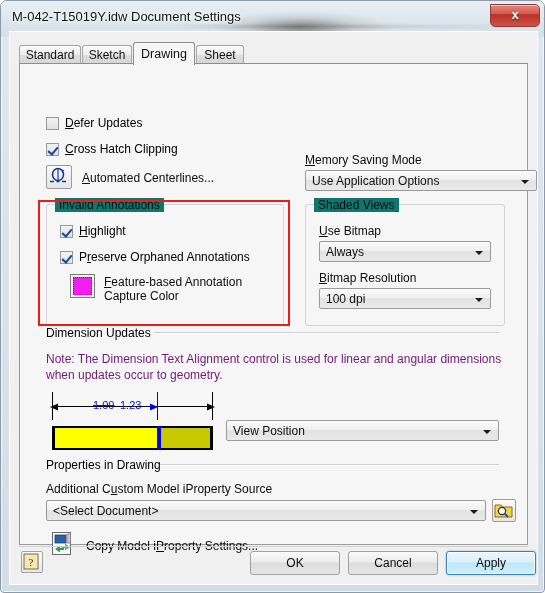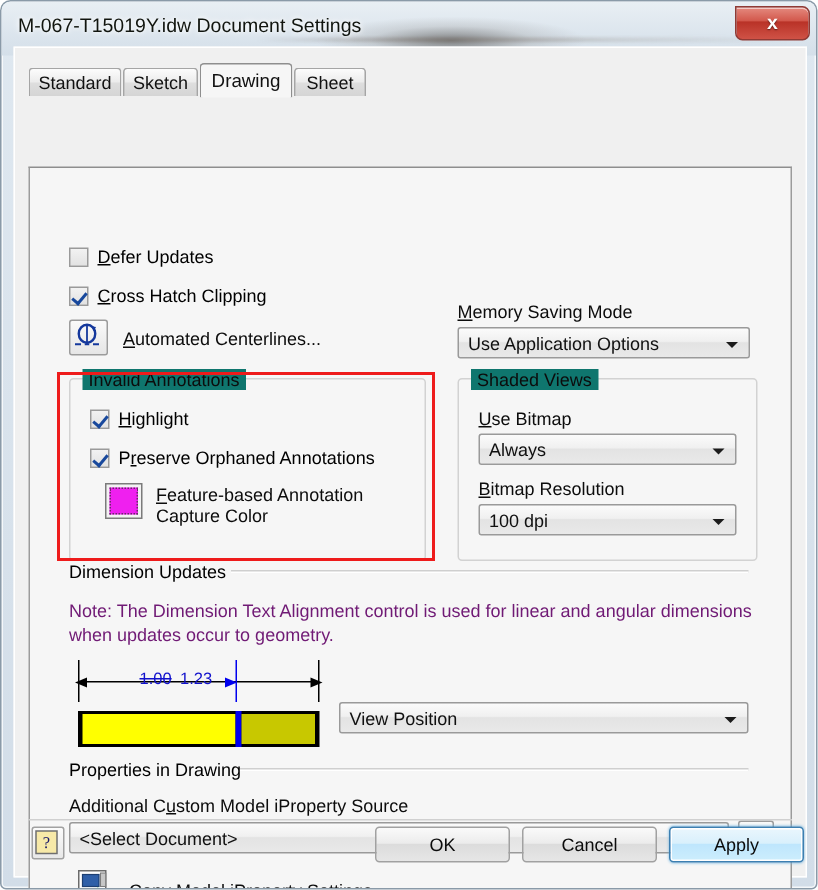--- a/index.html
+++ b/index.html
@@ -122,21 +122,20 @@
   .tab-sh   { left: 177px; width: 48px; }
 
   .panel {
     position: absolute;
     left: 9px; top: 31px;
     width: 509px; height: 482px;
     box-sizing: border-box;
     background: #f6f6f6;
     border: 1px solid #9b9b9b;
     border-top: 1px solid #8e8e8e;
-    margin-top: 48px;
   }
 
   
   .lbl {
     position: absolute;
     font-size: 12px;
     color: #0c0c0c;
     white-space: nowrap;
   }
   .u { text-decoration: underline; }
@@ -294,21 +293,21 @@
     background: #d0d0d0;
   }
 </style>
 </head>
 <body>
 
 <div class="window">
 
   <div class="glass-blur"></div>
   <div class="glass-streak"></div>
-  <div class="title-text">M-067-T15019Y.idw Document Settings</div>
+  <div class="title-text">M-042-T15019Y.idw Document Settings</div>
 
   <div class="close-btn">
     <div class="close-glyph">x</div>
   </div>
 
   <div class="client">
 
     <div class="tabstrip">
       <div class="tab tab-std">Standard</div>
       <div class="tab tab-sk">Sketch</div>
@@ -353,21 +352,21 @@
         <div class="cb checked"></div>
         <div class="cb-lbl">P<span class="u">r</span><span>eserve Orphaned Annotations</span></div>
       </div>
 
       <div class="color-swatch" style="left:50px; top:210px; width:25px; height:24px;">
         <div class="color-swatch-inner" style="background:#ef20ef;"></div>
       </div>
       <div class="lbl" style="left:84px; top:211px; white-space:normal; width:172px; line-height:14px;"><span class="u">F</span><span>eature-based Annotation Capture</span> <span>Color</span></div>
 
       <div class="lbl" style="left:285px; top:89px;"><span class="u">M</span><span>emory Saving Mode</span></div>
-      <div class="combo" style="left:285px; top:106px; width:195px;">
+      <div class="combo" style="left:285px; top:106px; width:232px;">
         <span class="combo-text">Use Application Options</span>
         <span class="combo-arrow"></span>
       </div>
 
       <div class="group" style="left:285px; top:140px; width:200px; height:122px;">
         <div class="group-title">Shaded Views</div>
       </div>
       <div class="lbl" style="left:299px; top:160px;"><span class="u">U</span><span>se Bitmap</span></div>
       <div class="combo" style="left:299px; top:177px; width:172px;">
         <span class="combo-text">Always</span>

